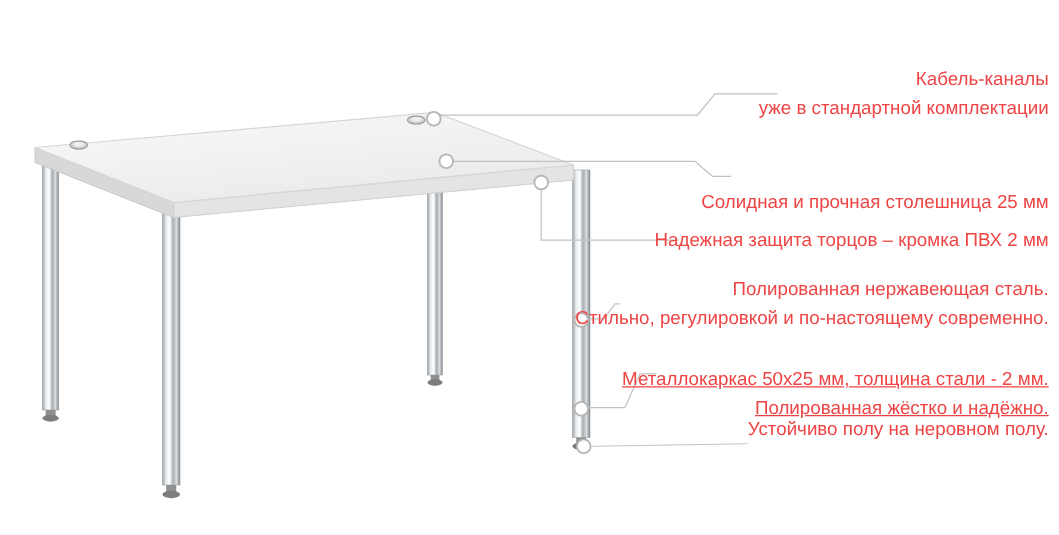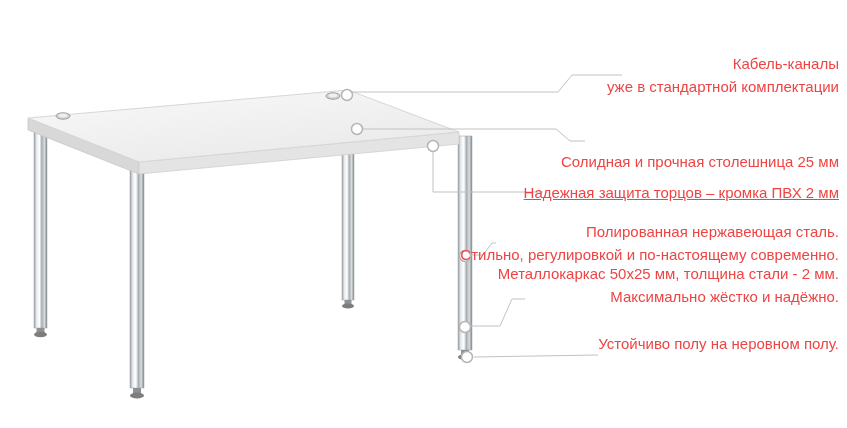--- a/index.html
+++ b/index.html
@@ -16,23 +16,23 @@
     position: absolute;
     right: 8px;
     text-align: right;
     color: #ef4444;
     font-size: 15px;
     line-height: 23px;
     white-space: nowrap;
   }
   .co1 { top: 52px; }
   .co2 { top: 130px; margin-top: 20px; }
-  .co3 { top: 181px; text-decoration: underline; }
+  .co3 { top: 181px; }
   .co4 { top: 220px; }
-  .co5 { top: 262px; }
+  .co5 { top: 292px; text-decoration: underline; }
   .co6 { top: 332px; }
 </style>
 </head>
 <body>
 
 <div class="stage">
 
   <svg width="847" height="428" viewBox="0 0 847 428">
     <defs>
       <linearGradient id="chrome" x1="0" y1="0" x2="1" y2="0">
@@ -126,20 +126,20 @@
     <div>Надежная защита торцов – кромка ПВХ 2 мм</div>
   </div>
 
   <div class="callout co4">
     <div>Полированная нержавеющая сталь.</div>
     <div>Стильно, регулировкой и по-настоящему современно.</div>
   </div>
 
   <div class="callout co5">
     <div>Металлокаркас 50х25 мм, толщина стали - 2 мм.</div>
-    <div>Максимально жёстко и надёжно.</div>
+    <div>Полированная жёстко и надёжно.</div>
   </div>
 
   <div class="callout co6">
     <div>Устойчиво полу на неровном полу.</div>
   </div>
 
 </div>
 
 </body></html>

